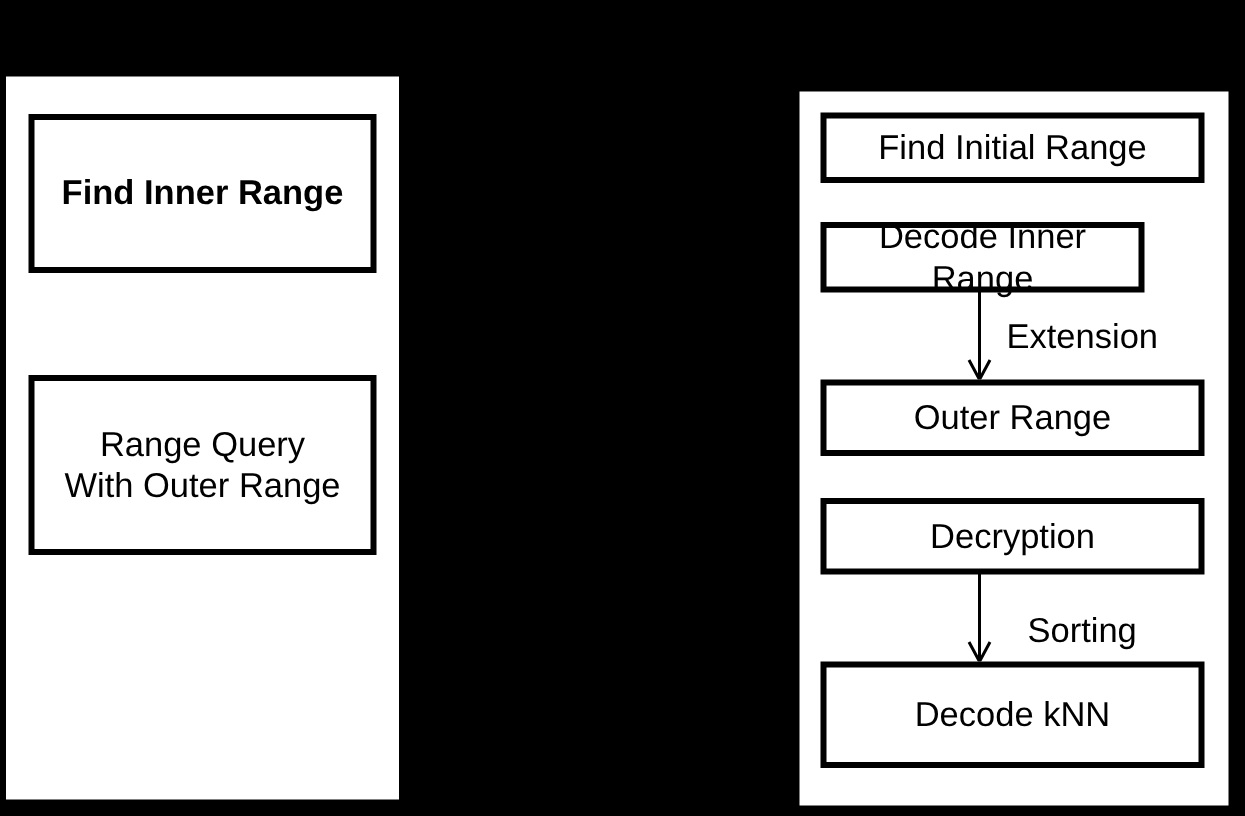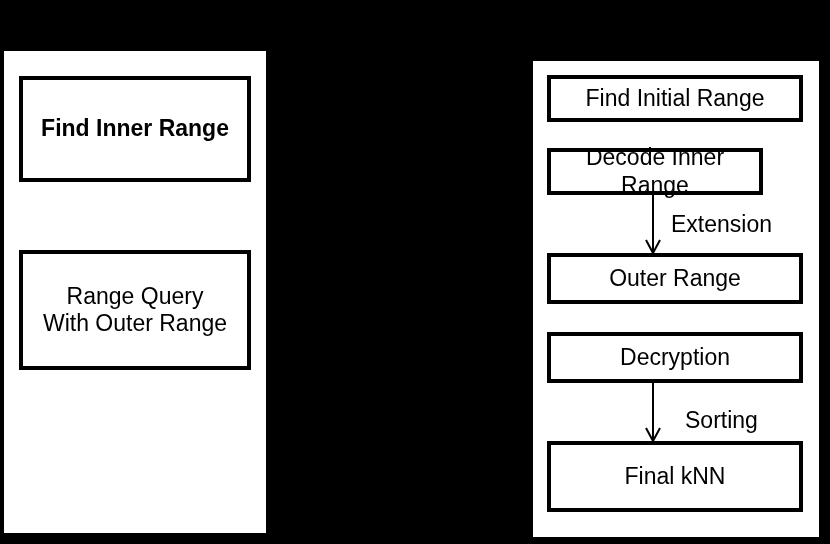--- a/index.html
+++ b/index.html
@@ -182,17 +182,17 @@
     <div class="flow-box" id="box-outer-range">Outer Range</div>
 
     <div class="arrow-group" id="arrow-sorting">
       <svg class="arrow-svg" width="30" height="62" viewBox="0 0 30 62">
         <line x1="10" y1="0" x2="10" y2="58" stroke="#000000" stroke-width="2"></line>
         <polyline points="3,47 10,60 17,47" fill="none" stroke="#000000" stroke-width="2"></polyline>
       </svg>
     </div>
     <div class="arrow-label" id="label-sorting">Sorting</div>
 
-    <div class="flow-box" id="box-final-knn">Final kNN</div>
+    <div class="flow-box" id="box-final-knn">Decode kNN</div>
 
   </div>
 
 </div>
 
 </body></html>

